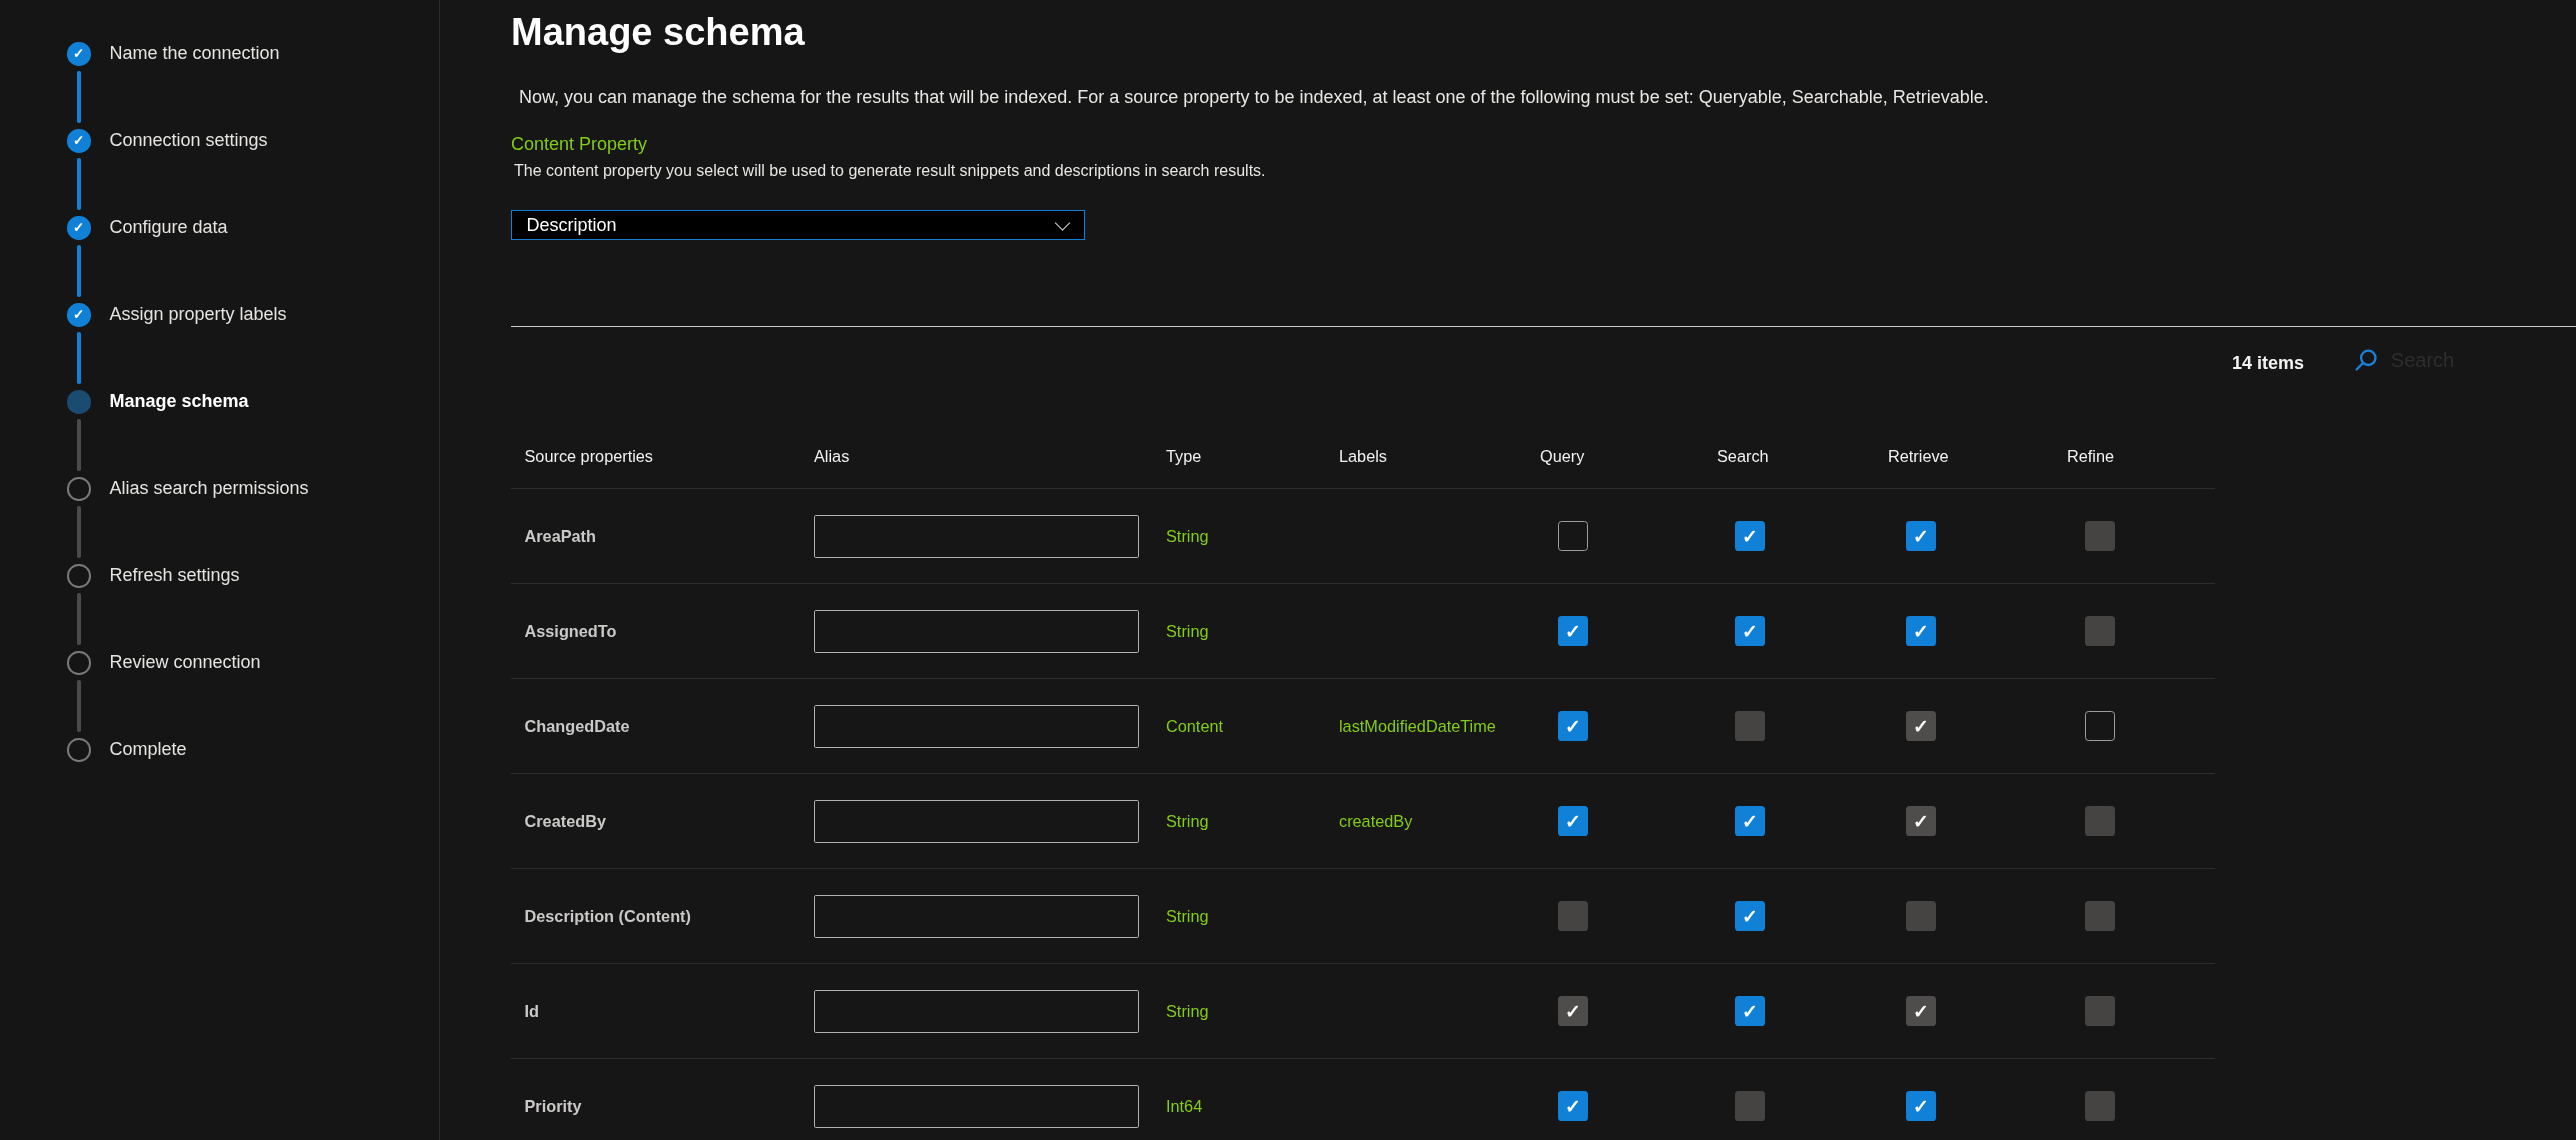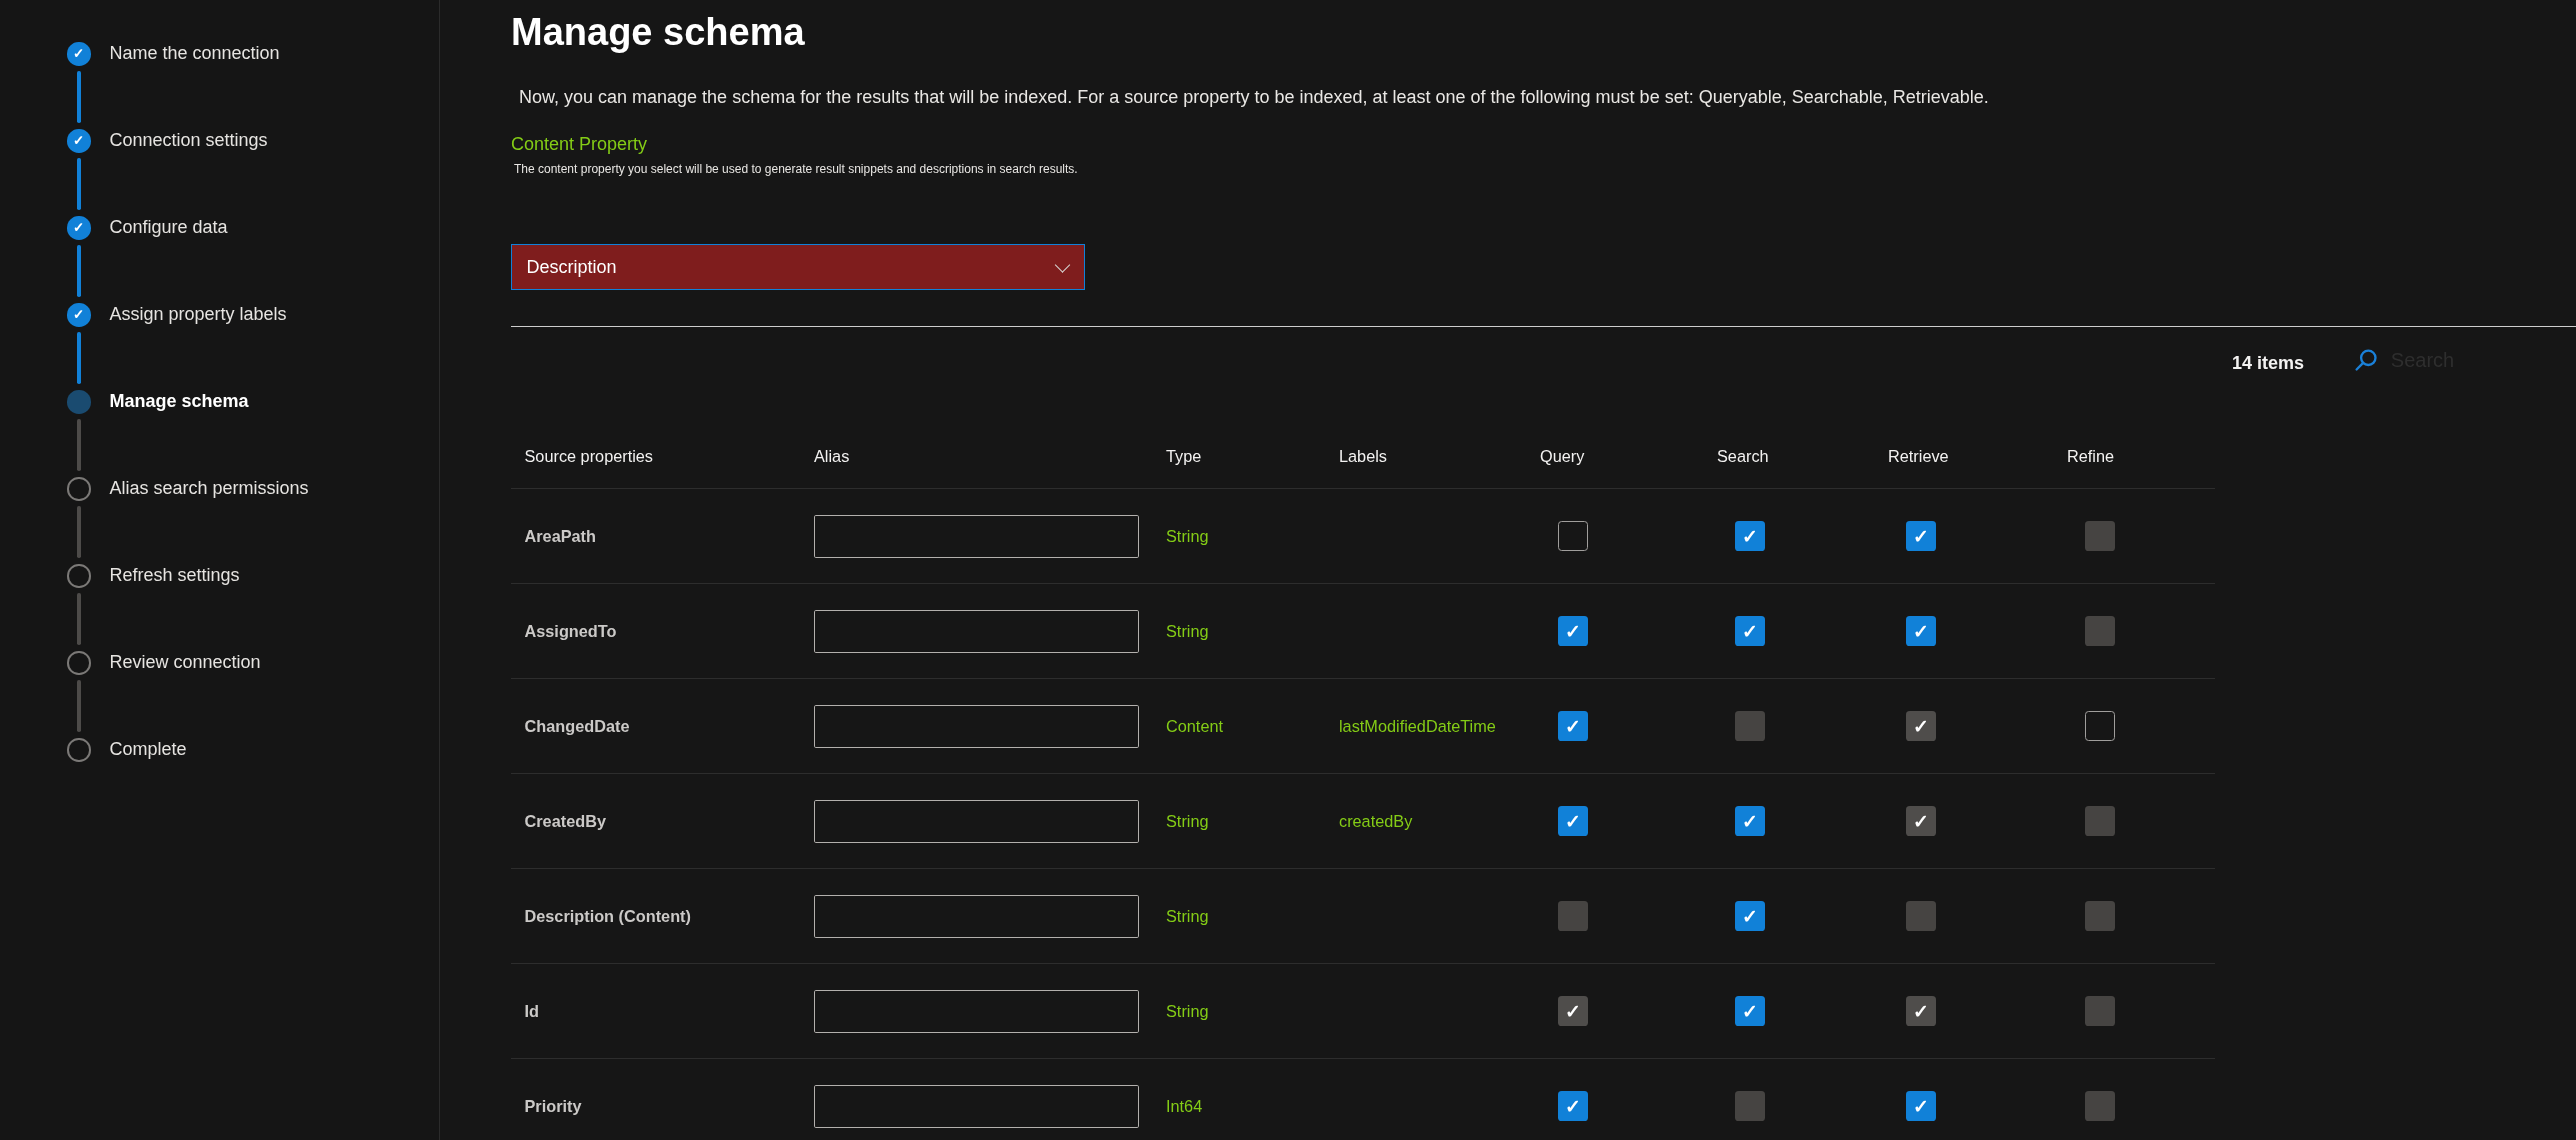--- a/index.html
+++ b/index.html
@@ -34,27 +34,27 @@
   .connector{position:absolute;left:10px;top:29px;width:3.6px;height:52px;border-radius:1.8px;}
   .connector.blue{background:var(--accent);}
   .connector.gray{background:#4d4b49;}
 
   
   #main{position:absolute;left:440px;top:0;right:0;height:100%;}
   #page-title{position:absolute;left:71px;top:7.2px;margin:0;font-size:38px;line-height:51px;font-weight:700;color:#ffffff;}
   #page-desc{position:absolute;left:71px;top:78px;margin:8px;font-size:18px;line-height:23.5px;color:#e9e7e4;white-space:nowrap;}
 
   #cp-label{position:absolute;left:71px;top:134px;font-size:18px;font-weight:400;color:#84cc16;}
-  #cp-desc{position:absolute;left:74px;top:162px;font-size:12px;color:#e9e7e4;}
+  #cp-desc{position:absolute;left:74px;top:162px;font-size:16px;color:#e9e7e4;}
 
   #cp-dropdown{
-    position:absolute;left:71px;top:210px;width:574px;height:46px;
+    position:absolute;left:71px;top:210px;width:574px;height:30px;
     box-sizing:border-box;border:1.8px solid var(--accent);
-    background:#7f1d1d;display:flex;align-items:center;justify-content:space-between;
-    padding:0 16.3px 0 14.4px;cursor:pointer;margin-top:34px;
+    background:#000000;display:flex;align-items:center;justify-content:space-between;
+    padding:0 16.3px 0 14.4px;cursor:pointer;
   }
   #cp-value{font-size:18px;color:#ffffff;}
   .chevron{
     width:10px;height:10px;border-right:1.8px solid #d8d6d4;border-bottom:1.8px solid #d8d6d4;
     transform:rotate(45deg) translate(-1.8px,-1.8px);
   }
 
   #section-divider{position:absolute;left:71px;top:326px;right:0;height:0.9px;background:#cdcdcd;}
 
   

